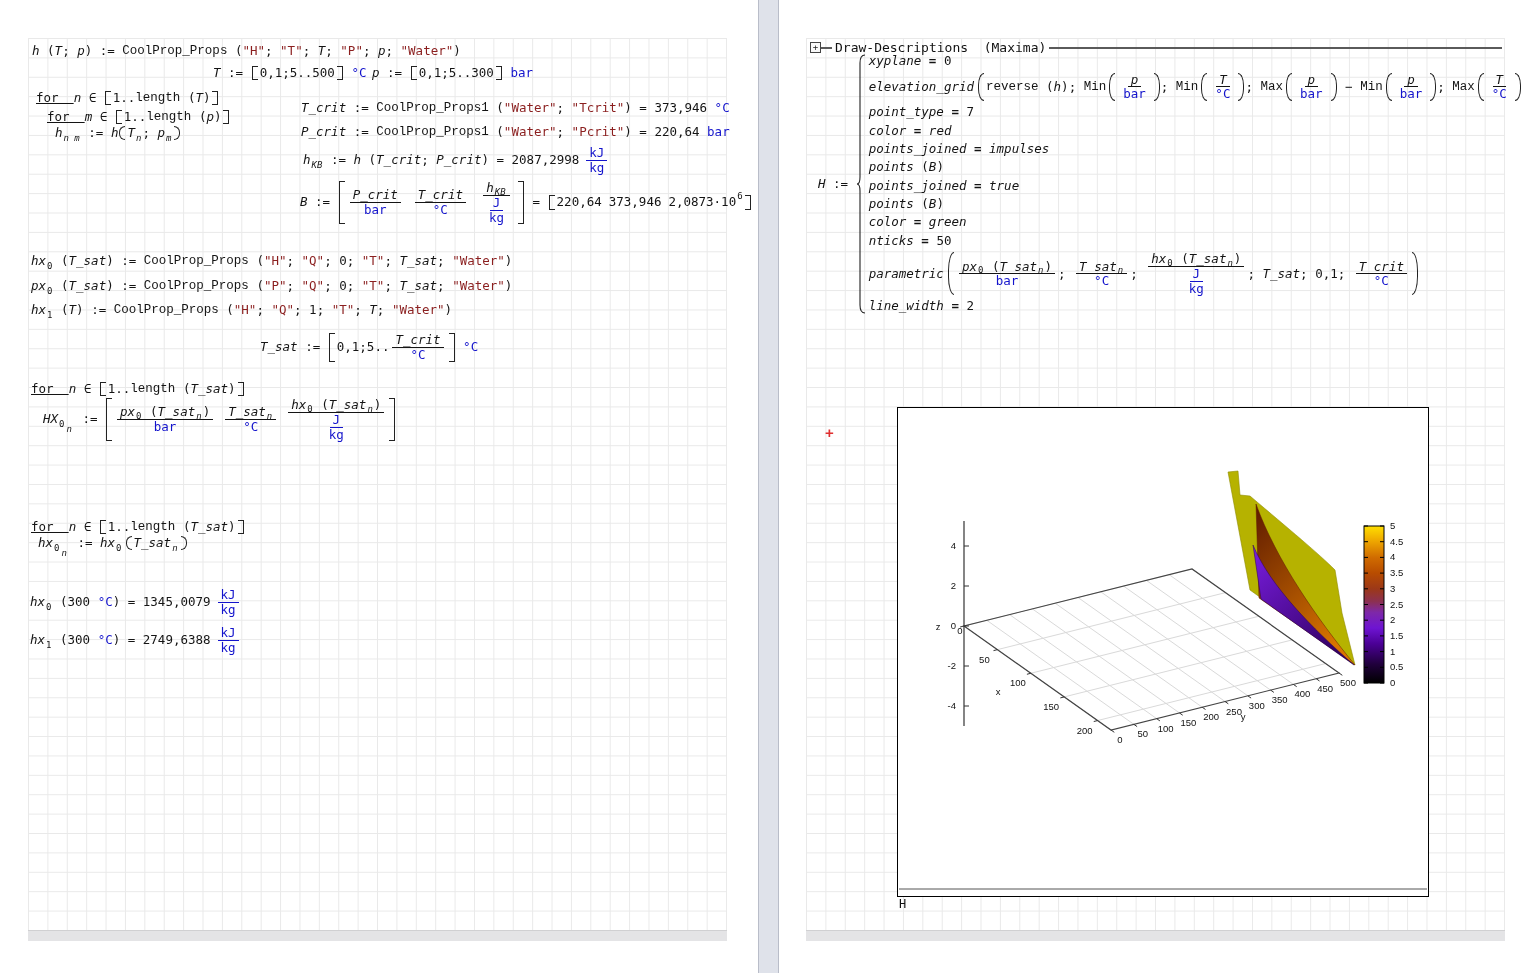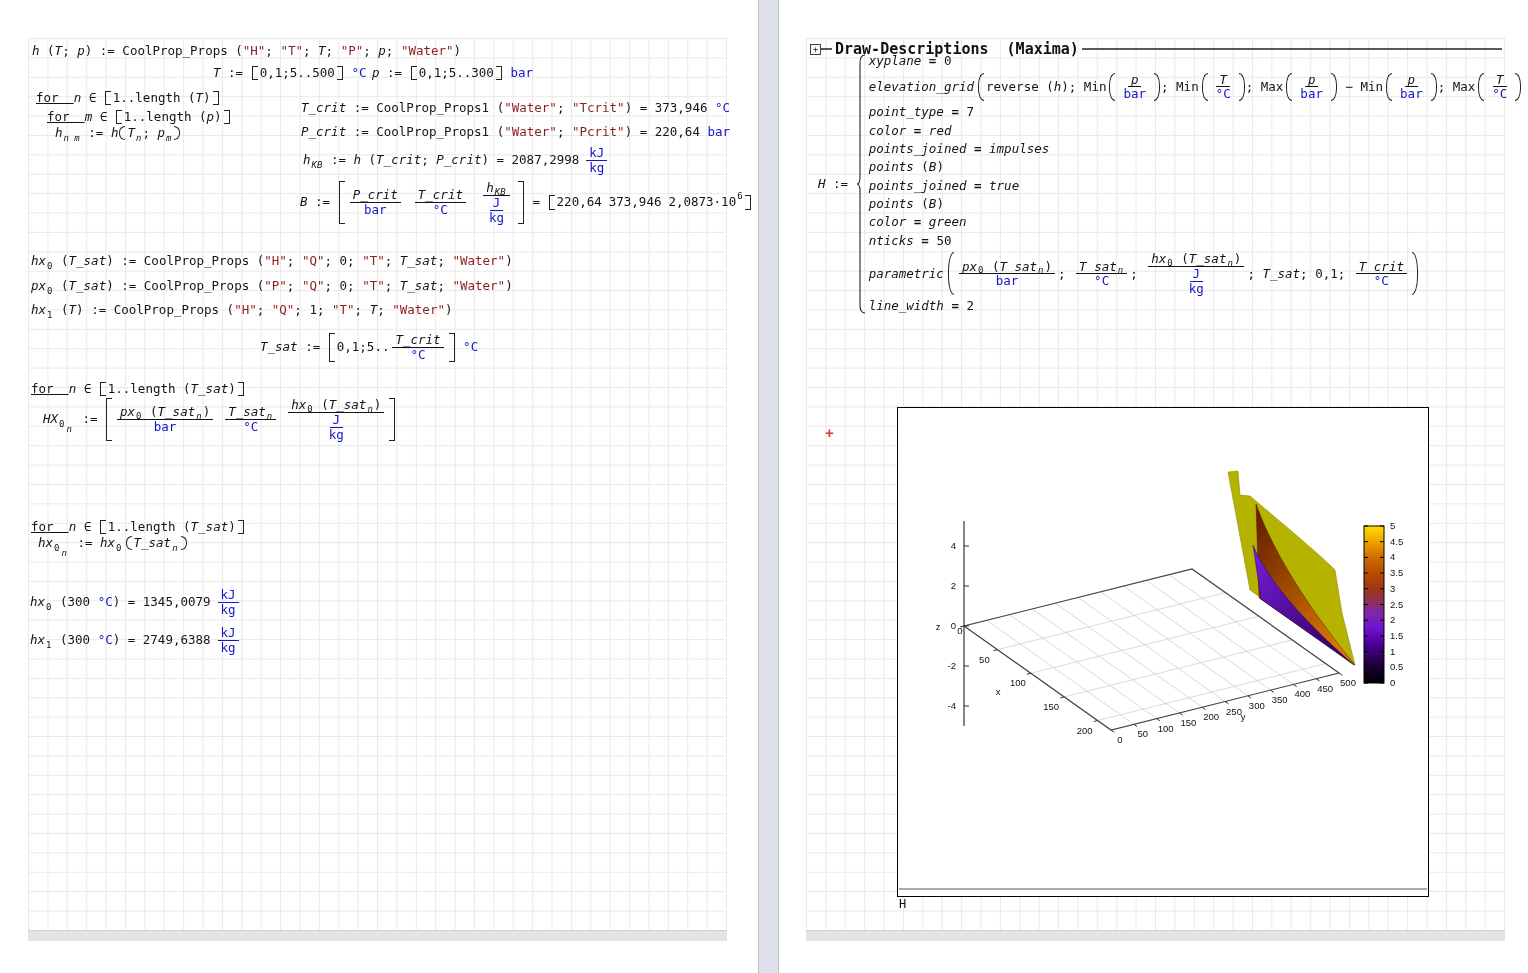--- a/index.html
+++ b/index.html
@@ -12,21 +12,21 @@
   #page-left{left:28px;width:699px;height:903px;}
   #page-right{left:806px;width:699px;height:903px;}
   .pagebreak{position:absolute;height:10px;background:#e4e4e6;border-top:1px solid #d0d0d2;}
   #divider{position:absolute;left:758px;top:0;width:19px;height:973px;background:#dfe2ea;
            border-left:1px solid #b9bdc9;border-right:1px solid #b9bdc9;}
   
   .blk{position:absolute;display:inline-flex;align-items:center;white-space:pre;
        font-size:12.5px;color:#141414;line-height:1.15;}
   .tk{white-space:pre;}
   .v{font-style:italic;}
-  .f{font-style:normal;}
+  .f{font-style:normal;font-family:Liberation Mono, monospace;}
   .s{color:#8b1f1f;}
   .n{color:#141414;}
   .u{color:#1414cc;}
   .k{font-style:normal;text-decoration:underline;}
   .b{font-weight:bold;}
   .dn{position:relative;top:5px;font-size:9px;display:inline-flex;margin:0 1px;}
   .dn2{top:10px;margin-right:3px;}
   .up{position:relative;top:-6px;font-size:9px;display:inline-flex;margin-left:1px;}
   .frac{display:inline-flex;flex-direction:column;align-items:center;margin:0 3px;line-height:1.1;}
   .frac.u{color:#1414cc;}
@@ -43,21 +43,21 @@
   .vlist{display:inline-flex;flex-direction:column;align-items:flex-start;row-gap:4px;padding-left:3px;}
   .vrow{display:inline-flex;align-items:center;min-height:14px;}
   .bracesvg{width:10px;flex:none;}
   
   #area-header{position:absolute;left:810px;top:40px;width:692px;display:flex;align-items:center;color:#111;}
   .areaicon{width:9px;height:9px;border:1px solid #444;background:#f8f8f8;display:flex;
             align-items:center;justify-content:center;font-size:9px;line-height:1;flex:none;color:#222;}
   .hline{height:0;border-top:2px solid #5a5a5a;align-self:center;}
   .hline.seg{width:11px;}
   .hline.fill{flex:1;}
-  #area-label{font-size:15px;font-weight:bold;padding:0 3px;white-space:pre;}
+  #area-label{font-size:13px;font-weight:normal;padding:0 3px;white-space:pre;}
   
   #cursor-cross{position:absolute;left:825px;top:424px;color:#e03030;font-size:15px;font-weight:bold;
                 font-family:"Liberation Sans",sans-serif;}
   
   #plot-frame{position:absolute;left:897px;top:407px;width:530px;height:488px;background:#ffffff;
               border:1px solid #000;}
   #plot-caption{position:absolute;left:899px;top:897px;font-size:12px;color:#111;}
 </style>
 </head>
 <body>

